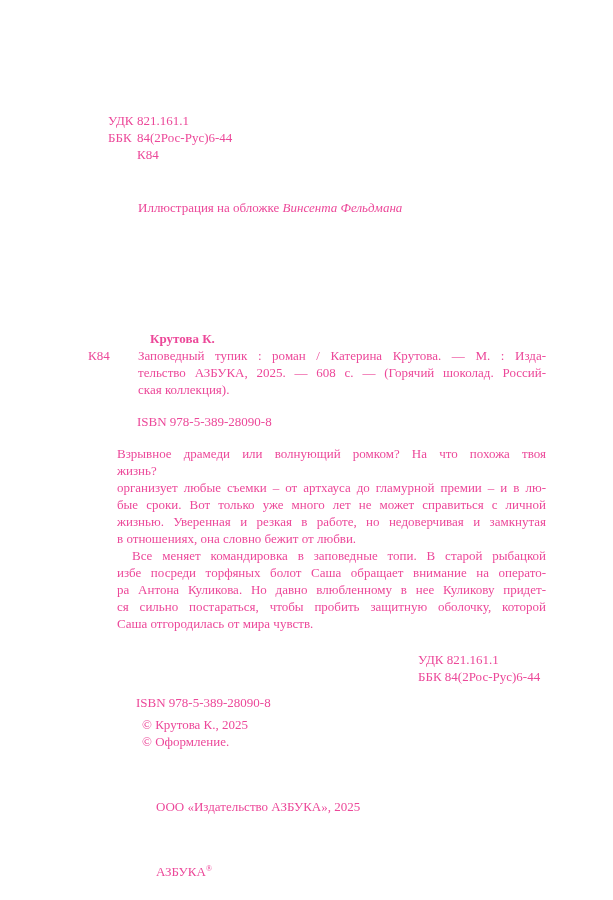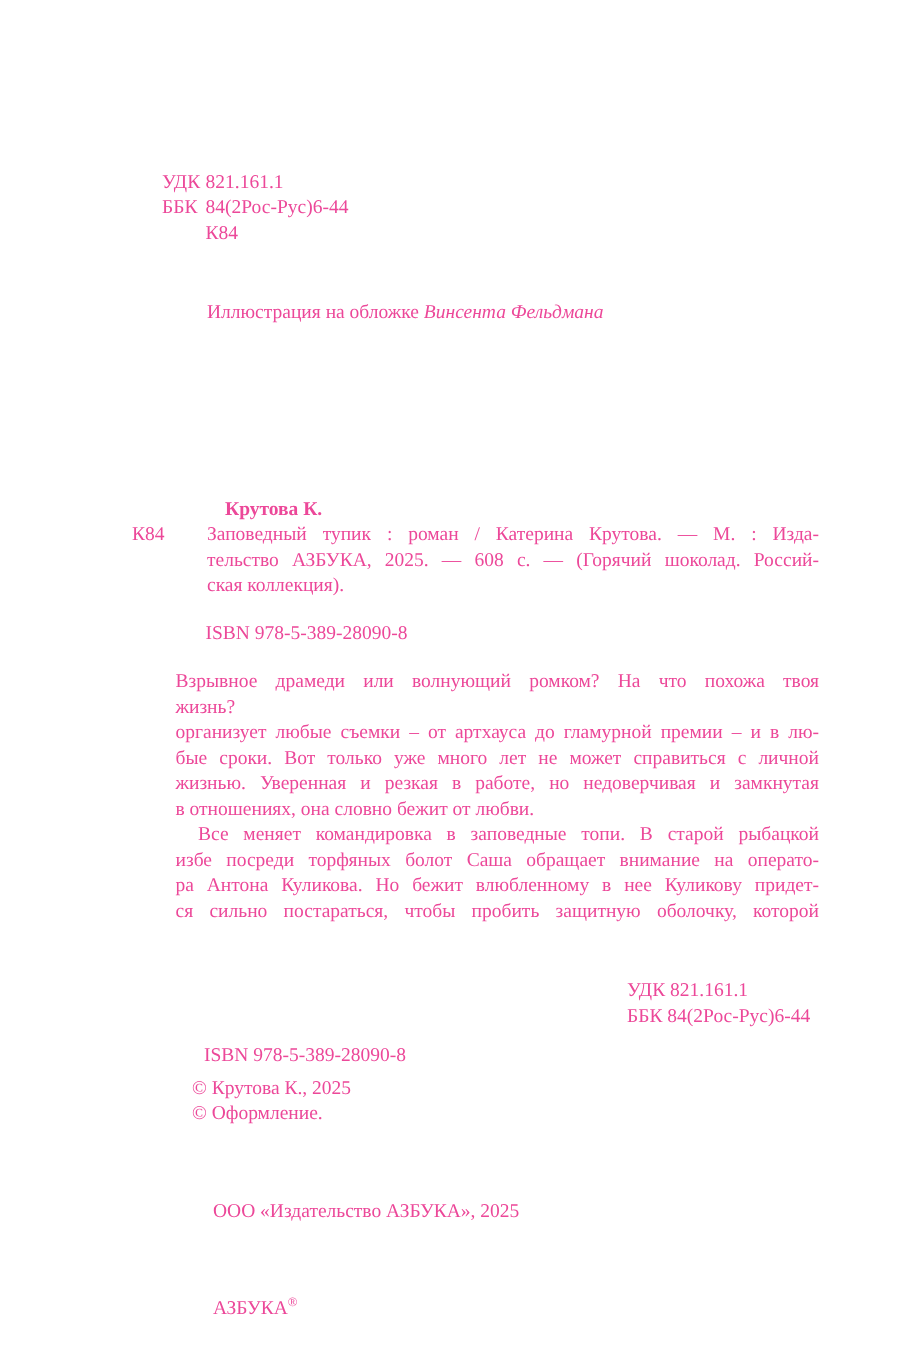--- a/index.html
+++ b/index.html
@@ -34,21 +34,21 @@
   #annotation { left: 117px; top: 445px; width: 429px; }
 
   
   .jline { text-align: justify; text-align-last: justify; }
   .jline.final { text-align: center; text-align-last: left; }
   .jline.ifirst { text-indent: 15px; }
 
   
   #codes-footer { left: 418px; top: 651px; }
   #isbn-bottom { left: 136px; top: 694px; }
-  #copyright { left: 128px; top: 716px; }
+  #copyright { left: 142px; top: 716px; }
   .copyright-cont { padding-left: 14px; margin-top: 48px; }
   .regmark { font-size: 8.5px; vertical-align: super; line-height: 0; }
 </style>
 </head>
 <body>
 
 <div class="page">
 
   <div class="abs" id="top-codes">
     <div class="code-line">
@@ -84,22 +84,23 @@
       </div>
     <div class="jpar">
         <div class="jline">организует любые съемки – от артхауса до гламурной премии – и в лю-</div>
         <div class="jline">бые сроки. Вот только уже много лет не может справиться с личной</div>
         <div class="jline">жизнью. Уверенная и резкая в работе, но недоверчивая и замкнутая</div>
         <div class="jline final">в отношениях, она словно бежит от любви.</div>
       </div>
     <div class="jpar">
         <div class="jline ifirst">Все меняет командировка в заповедные топи. В старой рыбацкой</div>
         <div class="jline">избе посреди торфяных болот Саша обращает внимание на операто-</div>
-        <div class="jline">ра Антона Куликова. Но бежит влюбленному в нее Куликову придет-</div>
+        <div class="jline">ра Антона Куликова. Но давно влюбленному в нее Куликову придет-</div>
         <div class="jline">ся сильно постараться, чтобы пробить защитную оболочку, которой</div>
+        <div class="jline final">Саша отгородилась от мира чувств.</div>
       </div>
   </div>
 
   <div class="abs" id="codes-footer">
     <div>УДК 821.161.1</div>
     <div>ББК 84(2Рос-Рус)6-44</div>
   </div>
 
   <div class="abs" id="isbn-bottom">ISBN 978-5-389-28090-8</div>
 

